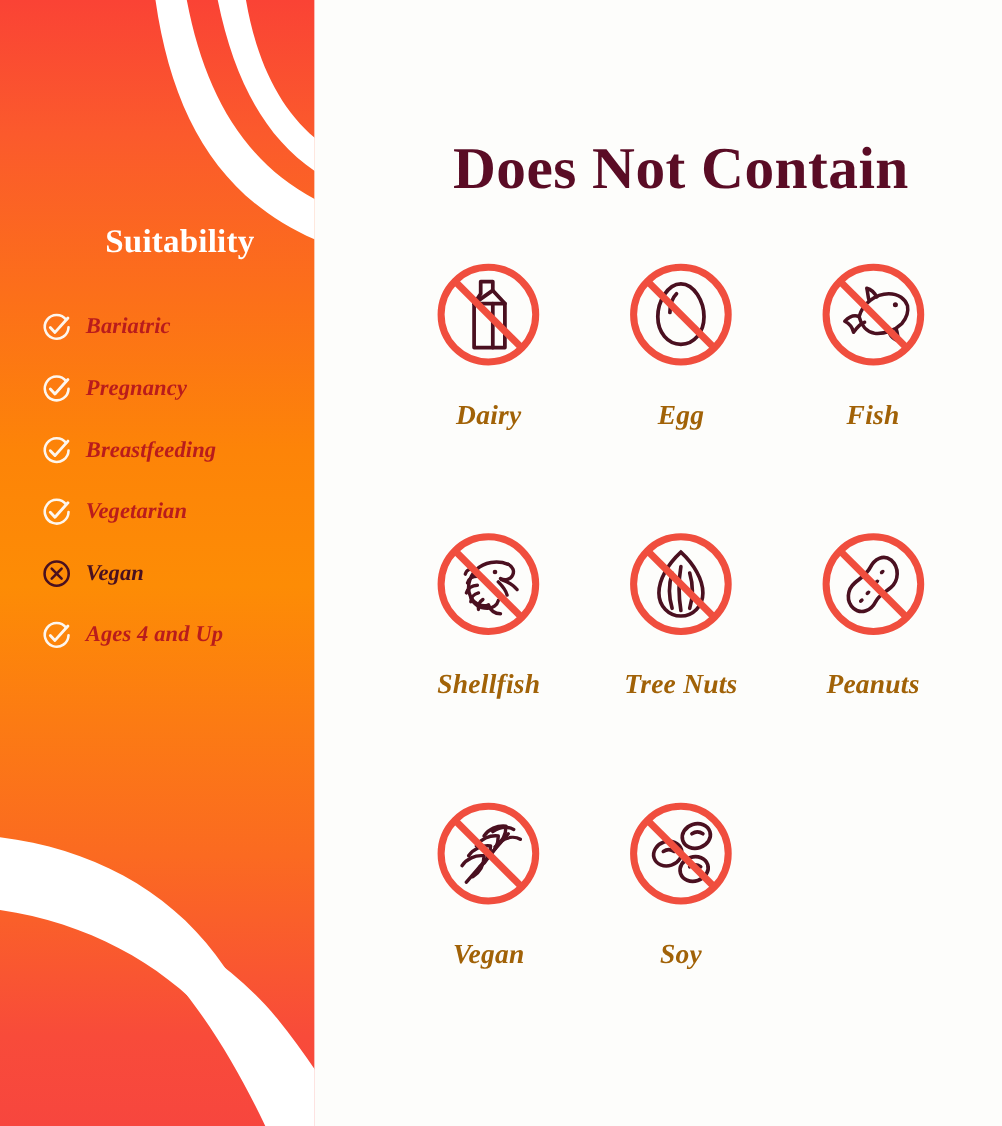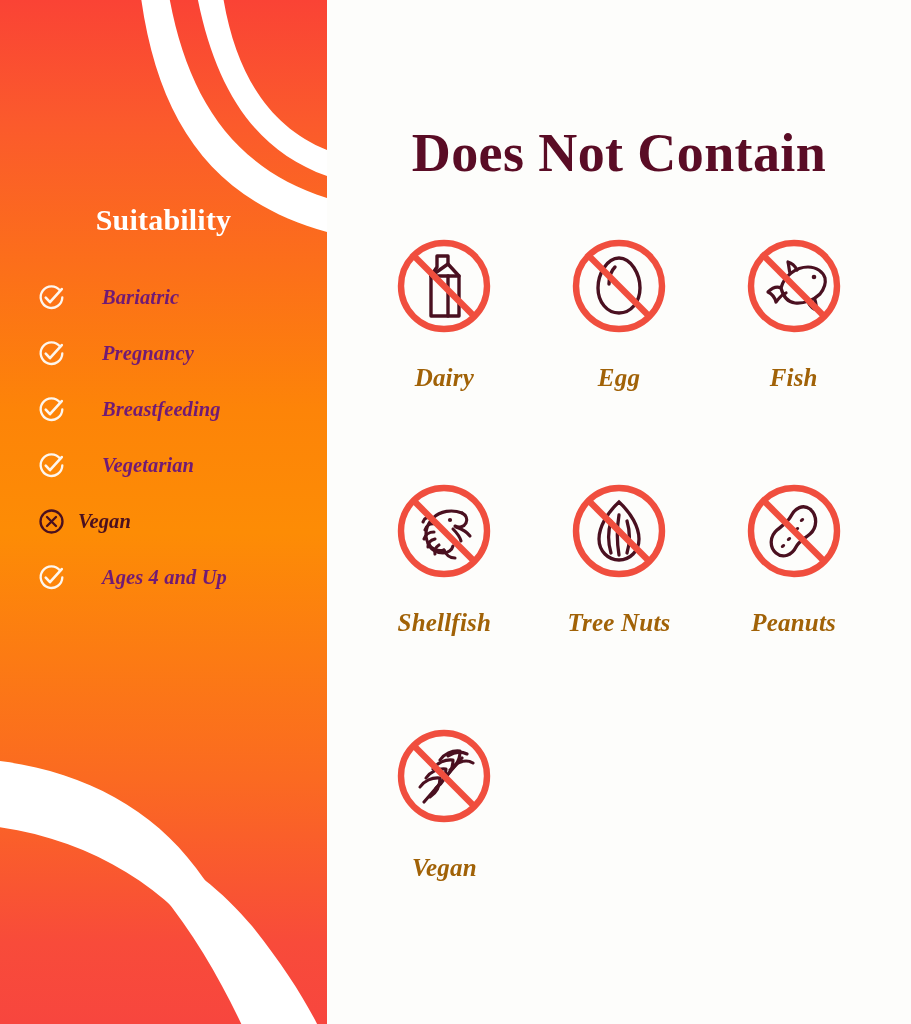--- a/index.html
+++ b/index.html
@@ -7,21 +7,21 @@
   body{
     width:911px;height:1024px;
     background:#fdfdfb;
     font-family:"Liberation Serif", serif;
     overflow:hidden;
   }
   #page{position:relative;width:911px;height:1024px;overflow:hidden;background:#fdfdfb;}
 
   
   #left-panel{
-    position:absolute;left:0;top:0;width:327px;height:1024px;
+    position:absolute;left:0;top:0;width:286px;height:1024px;
     overflow:hidden;
   }
   #left-panel .grad{
     position:absolute;inset:0;
     background:linear-gradient(180deg,#fa4335 0%,#fb5a2c 12%,#fd8408 40%,#fd8c05 52%,#fb6a21 76%,#f84b3a 92%,#f7463e 100%);
   }
   #left-deco{position:absolute;left:0;top:0;width:327px;height:1024px;pointer-events:none;}
 
   #suitability-title{
     position:absolute;left:0;top:203px;width:327px;
@@ -42,21 +42,21 @@
     height:56px;
   }
   .suit-mark{width:27px;height:27px;flex:0 0 27px;margin-right:13px;display:block;}
   .suit-label{
     font-size:20.5px;
     font-style:italic;
     font-weight:bold;
     white-space:nowrap;
     letter-spacing:.1px;
   }
-  .suit-item.yes .suit-label{color:#701a75;margin-left:24px;}
+  .suit-item.yes .suit-label{color:#b91c1c;}
   .suit-item.no  .suit-label{color:#4a1020;}
 
   
   #dnc-title{
     position:absolute;left:327px;top:122px;width:584px;
     text-align:center;
     color:#5a0c25;
     font-size:54px;
     font-weight:bold;
     letter-spacing:.4px;
@@ -268,16 +268,31 @@
           <path d="M42 62 C46 56 54 52 62 53 C62 61 58 68 52 72"></path>
           <path d="M36 71 C40 65 48 61 56 62 C56 70 52 77 46 81"></path>
           <path d="M64 40 C70 36 77 35 83 38 M71 49 C77 45 84 44 89 47"></path>
         </g>
         <circle cx="60" cy="60" r="43" fill="none" stroke="#F04E3E" stroke-width="6.4"></circle>
         <line x1="29.6" y1="29.6" x2="90.4" y2="90.4" stroke="#F04E3E" stroke-width="6.4" stroke-linecap="butt"></line>
       </svg>
       <div class="allergen-label">Vegan</div>
     </div>
 
+    <div class="allergen-cell">
+      <svg class="allergen-badge" viewBox="0 0 120 120">
+        <g fill="none" stroke="#4A1020" stroke-width="3.3" stroke-linecap="round">
+          <ellipse cx="74" cy="44" rx="13" ry="11" transform="rotate(-18 74 44)"></ellipse>
+          <path d="M70 42 C73 40 77 40 80 42"></path>
+          <ellipse cx="48" cy="60" rx="13" ry="11" transform="rotate(-18 48 60)"></ellipse>
+          <path d="M44 58 C47 56 51 56 54 58"></path>
+          <ellipse cx="72" cy="74" rx="13" ry="11" transform="rotate(-18 72 74)"></ellipse>
+          <path d="M68 72 C71 70 75 70 78 72"></path>
+        </g>
+        <circle cx="60" cy="60" r="43" fill="none" stroke="#F04E3E" stroke-width="6.4"></circle>
+        <line x1="29.6" y1="29.6" x2="90.4" y2="90.4" stroke="#F04E3E" stroke-width="6.4" stroke-linecap="butt"></line>
+      </svg>
+      <div class="allergen-label">Soy</div>
+    </div>
 
 
   </div>
 </div>
 
 </body></html>

